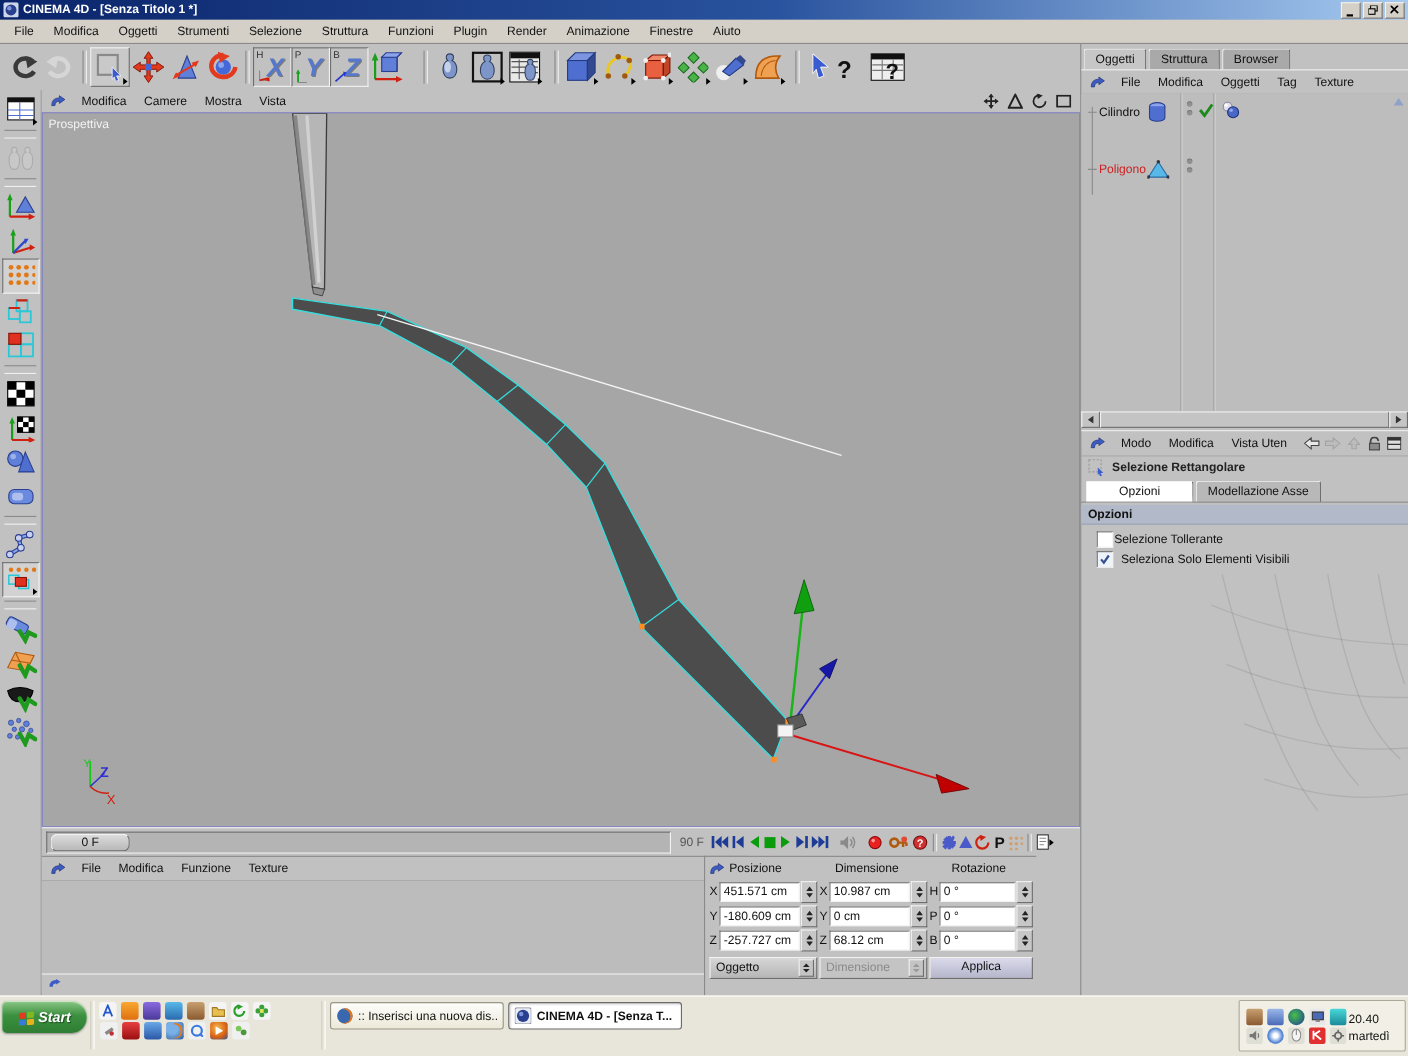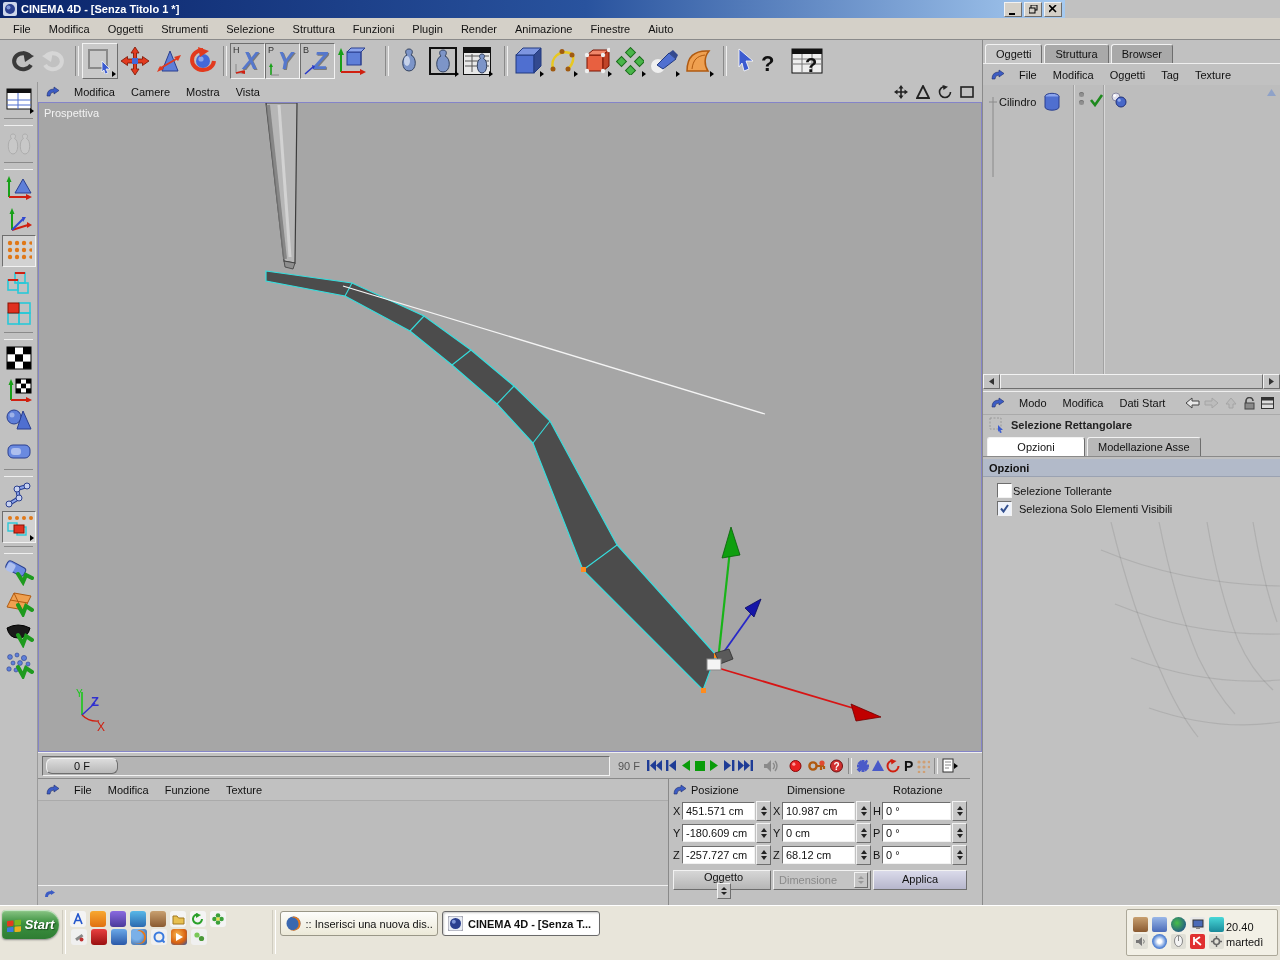--- a/index.html
+++ b/index.html
@@ -29,21 +29,21 @@
   .qlicon{width:16px;height:16px;border-radius:3px;margin:1px 2px;flex:0 0 auto;}
   .tray16{width:15px;height:15px;border-radius:2px;margin:1px 2px;flex:0 0 auto;}
   svg{display:block;}
   .btn{background:#c7c7c7;border:1px solid;border-color:#f2f2f2 #6e6e6e #6e6e6e #f2f2f2;text-align:center;}
 </style>
 </head>
 <body>
 
 <div id="root">
 
-  <div class="abs row" id="titlebar" style="left:0;top:0;width:1065px;height:18px;background:linear-gradient(90deg,#0a246a 0%,#29539e 55%,#a6caf0 100%);color:#fff;padding-left:3px;box-sizing:border-box;">
+  <div class="abs row" id="titlebar" style="left:0;top:0;width:1280px;height:18px;background:linear-gradient(90deg,#0a246a 0%,#29539e 55%,#a6caf0 100%);color:#fff;padding-left:3px;box-sizing:border-box;">
     <span style="width:14px;height:14px;margin-right:4px;">
       <svg width="14" height="14">
           <rect x="0" y="0" width="14" height="14" rx="2" fill="#cdd6ea"></rect>
           <circle cx="7" cy="7" r="5" fill="#2a3f8f"></circle>
           <circle cx="5.5" cy="5.5" r="2" fill="#7d95d8"></circle>
         </svg>
     </span>
     <span style="font-weight:bold;">CINEMA 4D - [Senza Titolo 1 *]</span>
     <span style="flex:1"></span>
     <span class="row" style="gap:2px;margin-right:3px;">
@@ -657,21 +657,21 @@
     <div style="height:84px;background:#bcbcbc;"></div>
     <div class="row" style="height:15px;border-top:1px solid #efefef;background:#c1c1c1;">
       <span style="margin-left:6px;">
           <svg width="12" height="10">
             <path d="M1 8 Q1 2 7 2 L7 1 L11 3.5 L7 6 L7 5 Q4 5 4 8 Z" fill="#3c5cc4"></path>
           </svg>
         </span>
     </div>
   </div>
 
-  <div class="abs" id="coord-panel" style="left:668px;top:778px;width:302px;height:127px;background:#c1c1c1;border-top:1px solid #8a8a8a;border-left:1px solid #8a8a8a;box-sizing:border-box;padding:2px 4px 0 4px;">
+  <div class="abs" id="coord-panel" style="left:640px;top:778px;width:302px;height:127px;background:#c1c1c1;border-top:1px solid #8a8a8a;border-left:1px solid #8a8a8a;box-sizing:border-box;padding:2px 4px 0 4px;">
     <div class="row" style="height:18px;">
       <span style="margin-right:4px;">
           <svg width="14" height="12">
             <path d="M1 10 Q1 3 8 3 L8 1 L13 4.5 L8 8 L8 6 Q4 6 4 10 Z" fill="#3c5cc4" stroke="#1e2e6e" stroke-width="0.6"></path>
           </svg>
         </span>
       <span style="width:92px;">Posizione</span>
       <span style="width:100px;padding-left:4px;">Dimensione</span>
       <span style="padding-left:6px;">Rotazione</span>
     </div>
@@ -746,21 +746,21 @@
       <div class="row">
           <span style="width:9px;">B</span>
           <span class="field">0 °</span>
           <span class="stepper">
             <i class="up"></i>
             <i class="dn"></i>
           </span>
         </div>
     </div>
     <div style="display:grid;grid-template-columns:98px 98px 94px;column-gap:2px;margin-top:5px;">
-      <div class="row out" style="height:18px;background:linear-gradient(#d6d6d6,#b6b6b6);padding:0 2px 0 5px;flex-direction:column;">
+      <div class="row out" style="height:18px;background:linear-gradient(#d6d6d6,#b6b6b6);padding:0 2px 0 5px;">
         <span style="flex:1;">Oggetto</span>
         <span class="stepper" style="height:14px;width:12px;background:#c4c4c4;">
             <i class="up" style="border-bottom-width:3px;"></i>
             <i class="dn" style="border-top-width:3px;"></i>
           </span>
       </div>
       <div class="row out" style="height:18px;background:#c4c4c4;color:#8a8a8a;padding:0 2px 0 5px;">
         <span style="flex:1;">Dimensione</span>
         <span class="stepper" style="height:14px;width:12px;background:#c4c4c4;">
             <i class="up" style="border-bottom:3px solid #999;"></i>
@@ -827,20 +827,38 @@
             <svg width="20" height="18">
               <circle cx="7" cy="6" r="4" fill="#e2e2ee" stroke="#8a8aa2"></circle>
               <circle cx="5.6" cy="4.6" r="1.4" fill="#fff"></circle>
               <circle cx="12" cy="11" r="5" fill="#4868c8" stroke="#20307a"></circle>
               <circle cx="10.2" cy="9.2" r="1.6" fill="#90a8e8"></circle>
             </svg>
           </span>
       </div>
 
 
+      <div class="abs row" style="left:0;top:56px;width:297px;height:26px;">
+        <svg width="14" height="10" style="margin-left:2px;">
+            <path d="M4 5 H12" stroke="#8a8a8a"></path>
+          </svg>
+        <span style="width:44px;color:#cc2222;">Poligono</span>
+        <span>
+            <svg width="20" height="18">
+              <polygon points="10,2 19,16 1,16" fill="#58b8e8" stroke="#2a6aa0"></polygon>
+              <circle cx="10" cy="2" r="1.6" fill="#334"></circle>
+              <circle cx="19" cy="16" r="1.6" fill="#334"></circle>
+              <circle cx="1" cy="16" r="1.6" fill="#334"></circle>
+            </svg>
+          </span>
+        <span class="abs" style="left:96px;top:3px;display:flex;flex-direction:column;gap:3px;">
+            <span class="dot"></span>
+            <span class="dot"></span>
+          </span>
+      </div>
 
       <span class="abs" style="left:283px;top:2px;">
           <svg width="11" height="11">
             <polygon points="5.5,2 10,9 1,9" fill="#8fa2c8"></polygon>
           </svg>
         </span>
     </div>
 
     <div class="abs row" style="left:0;top:334px;width:297px;height:15px;background:#b0b0b0;">
       <span class="out" style="width:15px;height:13px;background:#c4c4c4;display:flex;align-items:center;justify-content:center;">
@@ -857,21 +875,21 @@
     </div>
 
     <div class="abs row" style="left:0;top:351px;width:297px;height:22px;border-top:1px solid #efefef;border-bottom:1px solid #aaa;">
       <span style="margin:0 6px 0 8px;">
           <svg width="14" height="12">
             <path d="M1 10 Q1 3 8 3 L8 1 L13 4.5 L8 8 L8 6 Q4 6 4 10 Z" fill="#3c5cc4" stroke="#1e2e6e" stroke-width="0.6"></path>
           </svg>
         </span>
       <span class="pmenu-item">Modo</span>
       <span class="pmenu-item">Modifica</span>
-      <span class="pmenu-item">Dati Start</span>
+      <span class="pmenu-item">Vista Uten</span>
       <span style="flex:1"></span>
       <span style="margin:0 2px;">
           <svg width="15" height="12">
             <polygon points="1,6 7,1 7,4 14,4 14,8 7,8 7,11" fill="#e8e8e8" stroke="#444"></polygon>
           </svg>
         </span>
       <span style="margin:0 2px;">
           <svg width="15" height="12" opacity="0.5">
             <polygon points="14,6 8,1 8,4 1,4 1,8 8,8 8,11" fill="#b8b8b8" stroke="#888"></polygon>
           </svg>
@@ -933,21 +951,21 @@
         <path d="M270,0 Q280,60 294,100"></path>
         <path d="M118,28 Q200,62 297,64"></path>
         <path d="M132,82 Q210,114 297,112"></path>
         <path d="M148,136 Q222,164 297,158"></path>
         <path d="M166,186 Q235,210 297,200"></path>
       </g>
     </svg>
   </div>
 
   <div class="abs row" id="taskbar" style="left:0;top:905px;width:1280px;height:55px;background:#e8e5da;border-top:1px solid #fff;box-sizing:border-box;align-items:flex-start;">
-    <div class="row" style="margin:4px 0 0 2px;width:57px;height:29px;border-radius:4px 14px 14px 4px;background:linear-gradient(#8cc787,#3c9140 45%,#2e7d33);box-shadow:inset 0 1px 1px #cfe8cc,0 1px 2px #888;justify-content:center;gap:3px;">
+    <div class="row" style="margin:4px 0 0 2px;width:77px;height:29px;border-radius:4px 14px 14px 4px;background:linear-gradient(#8cc787,#3c9140 45%,#2e7d33);box-shadow:inset 0 1px 1px #cfe8cc,0 1px 2px #888;justify-content:center;gap:3px;">
       <svg width="15" height="14">
           <g transform="skewY(-6)">
             <rect x="0" y="3" width="6.5" height="5.5" rx="1" fill="#e23a1e"></rect>
             <rect x="7.5" y="3" width="6.5" height="5.5" rx="1" fill="#7db81e"></rect>
             <rect x="0" y="9.5" width="6.5" height="5.5" rx="1" fill="#3a7ade"></rect>
             <rect x="7.5" y="9.5" width="6.5" height="5.5" rx="1" fill="#e8b01e"></rect>
           </g>
         </svg>
       <span style="color:#fff;font-weight:bold;font-style:italic;font-size:13px;text-shadow:1px 1px 1px #1d4d20;">Start</span>
     </div>

